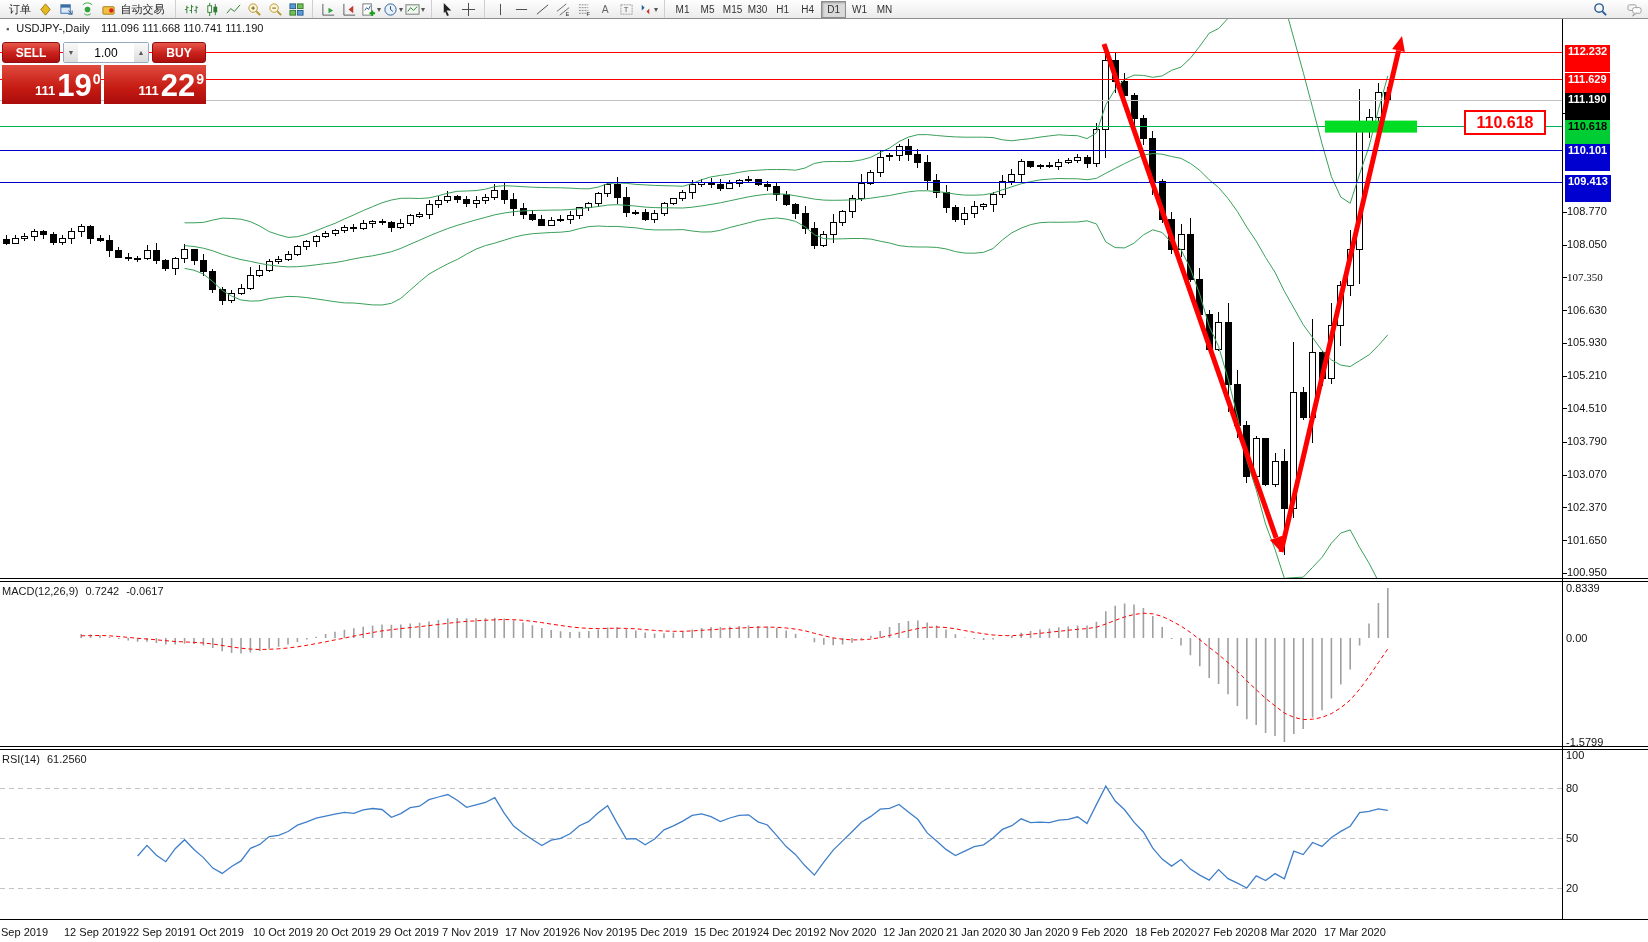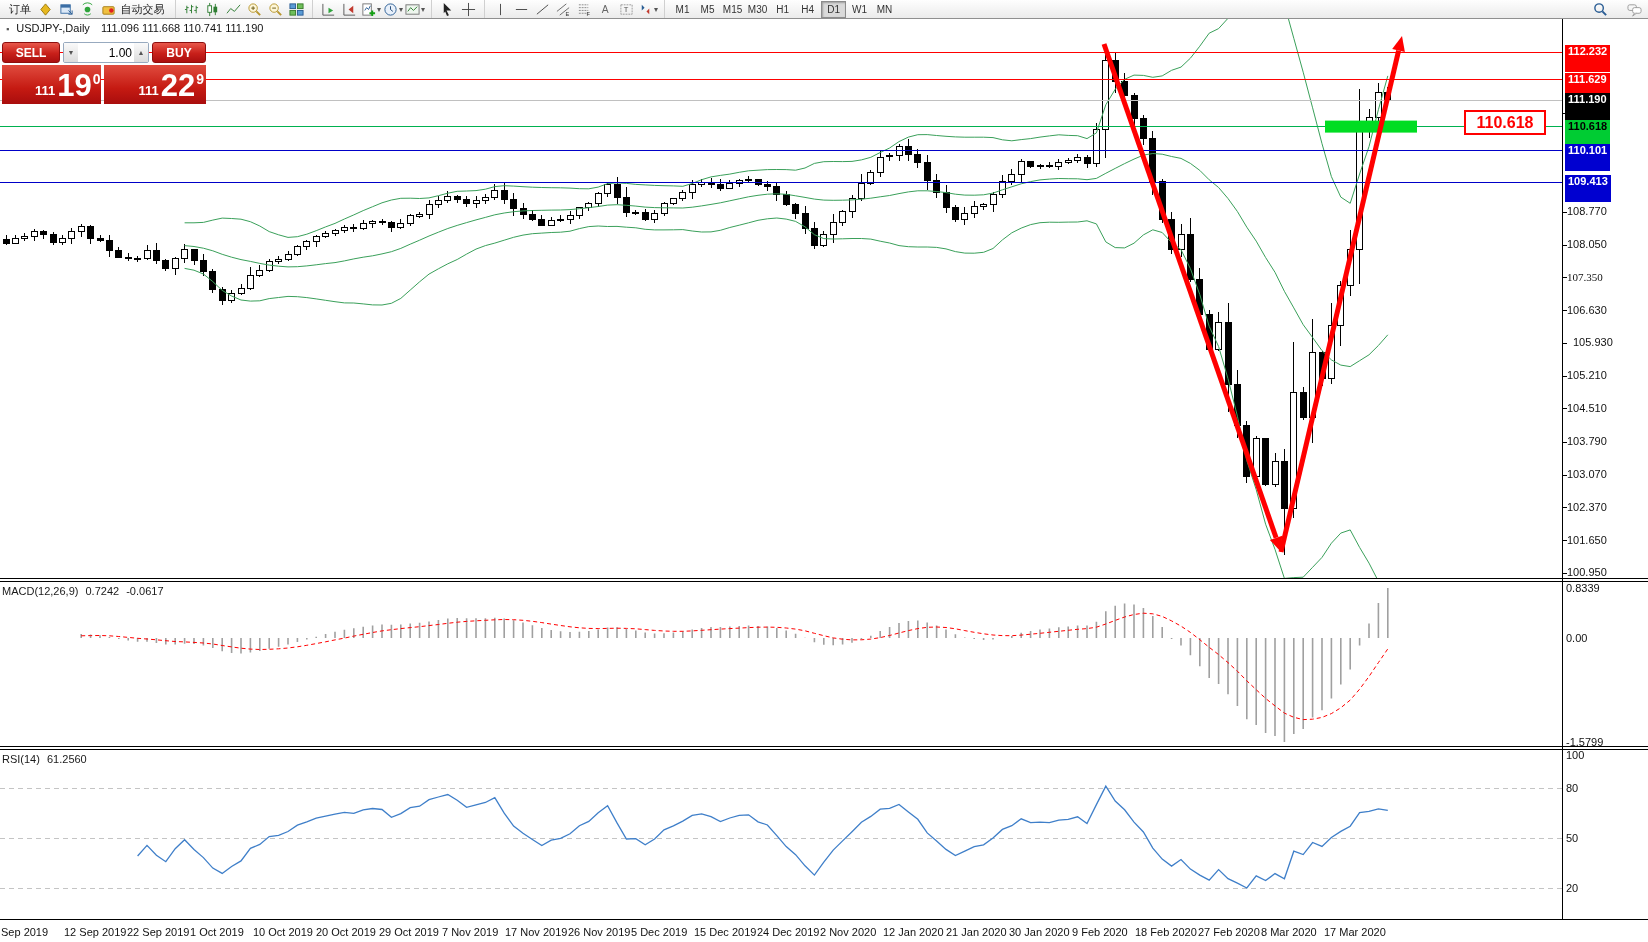--- a/index.html
+++ b/index.html
@@ -25,21 +25,21 @@
   #symhdr .mk{color:#555;margin-right:4px;font-size:9px;}
   
   #oneclick{position:absolute;left:2px;top:42px;width:204px;z-index:5;}
   .ocrow1{display:flex;height:21px;}
   .ocbtn{background:linear-gradient(#e8574a,#c8201a 55%,#ab0f0f);border:1px solid #8d0f0f;border-radius:3px;
          color:#fff;font-size:12px;font-weight:bold;display:flex;align-items:center;justify-content:center;}
   #sellbtn{width:56px;} #buybtn{width:52px;}
   .spin{flex:1;display:flex;margin:0 3px;border:1px solid #98aabf;background:#fff;border-radius:2px;}
   .spbtn{width:14px;background:linear-gradient(#fafafa,#dcdcdc);color:#555;font-size:7px;
          display:flex;align-items:center;justify-content:center;border:none;}
-  .spin input{flex:1;width:40px;border:none;outline:none;text-align:right;font-size:12px;font-family:"Liberation Sans",sans-serif;}
+  .spin input{flex:1;width:40px;border:none;outline:none;text-align:center;font-size:12px;font-family:"Liberation Sans",sans-serif;}
   .ocrow2{display:flex;margin-top:2px;height:39px;}
   .bigpx{background:linear-gradient(#e04b3e,#c51a12 60%,#a90d0d);color:#fff;display:flex;align-items:flex-end;
          justify-content:center;padding-bottom:3px;padding-left:32px;}
   #bigsell{width:99px;margin-right:3px;} #bigbuy{width:102px;}
   .bigpx .pfx{font-size:13px;font-weight:bold;margin:0 2px 3px 0;}
   .bigpx .big{font-size:31px;font-weight:bold;line-height:30px;}
   .bigpx .sup{font-size:14px;font-weight:bold;margin:0 0 14px 1px;}
   
   .indlabel{position:absolute;z-index:4;font-size:11px;color:#1a1a1a;white-space:nowrap;}
   
@@ -367,21 +367,21 @@
       <div class="pxlbl" style="top:73px;background:#fe0000;color:#ffffff;font-weight:bold;">111.629</div>
       <div class="pxlbl" style="top:93px;background:#000000;color:#ffffff;font-weight:bold;">111.190</div>
       <div class="pxlbl" style="top:120px;background:#00cc33;color:#000000;font-weight:bold;">110.618</div>
       <div class="pxlbl" style="top:144px;background:#0000d0;color:#ffffff;font-weight:bold;">110.101</div>
       <div class="pxlbl" style="top:175px;background:#0000d0;color:#ffffff;font-weight:bold;">109.413</div>
       <div class="pxtick" style="top:106px;">110.910</div>
       <div class="pxtick" style="top:205px;">108.770</div>
       <div class="pxtick" style="top:238px;">108.050</div>
       <div class="pxtick" style="top:271px;font-family:Liberation Serif, serif;">107.350</div>
       <div class="pxtick" style="top:304px;">106.630</div>
-      <div class="pxtick" style="top:336px;margin-left:6px;">105.930</div>
+      <div class="pxtick" style="top:336px;">105.930</div>
       <div class="pxtick" style="top:369px;">105.210</div>
       <div class="pxtick" style="top:402px;">104.510</div>
       <div class="pxtick" style="top:435px;">103.790</div>
       <div class="pxtick" style="top:468px;">103.070</div>
       <div class="pxtick" style="top:501px;">102.370</div>
       <div class="pxtick" style="top:534px;">101.650</div>
       <div class="pxtick" style="top:566px;">100.950</div>
     </div>
   <div id="axlabels">
       <div class="axlbl" style="top:582px;">0.8339</div>

